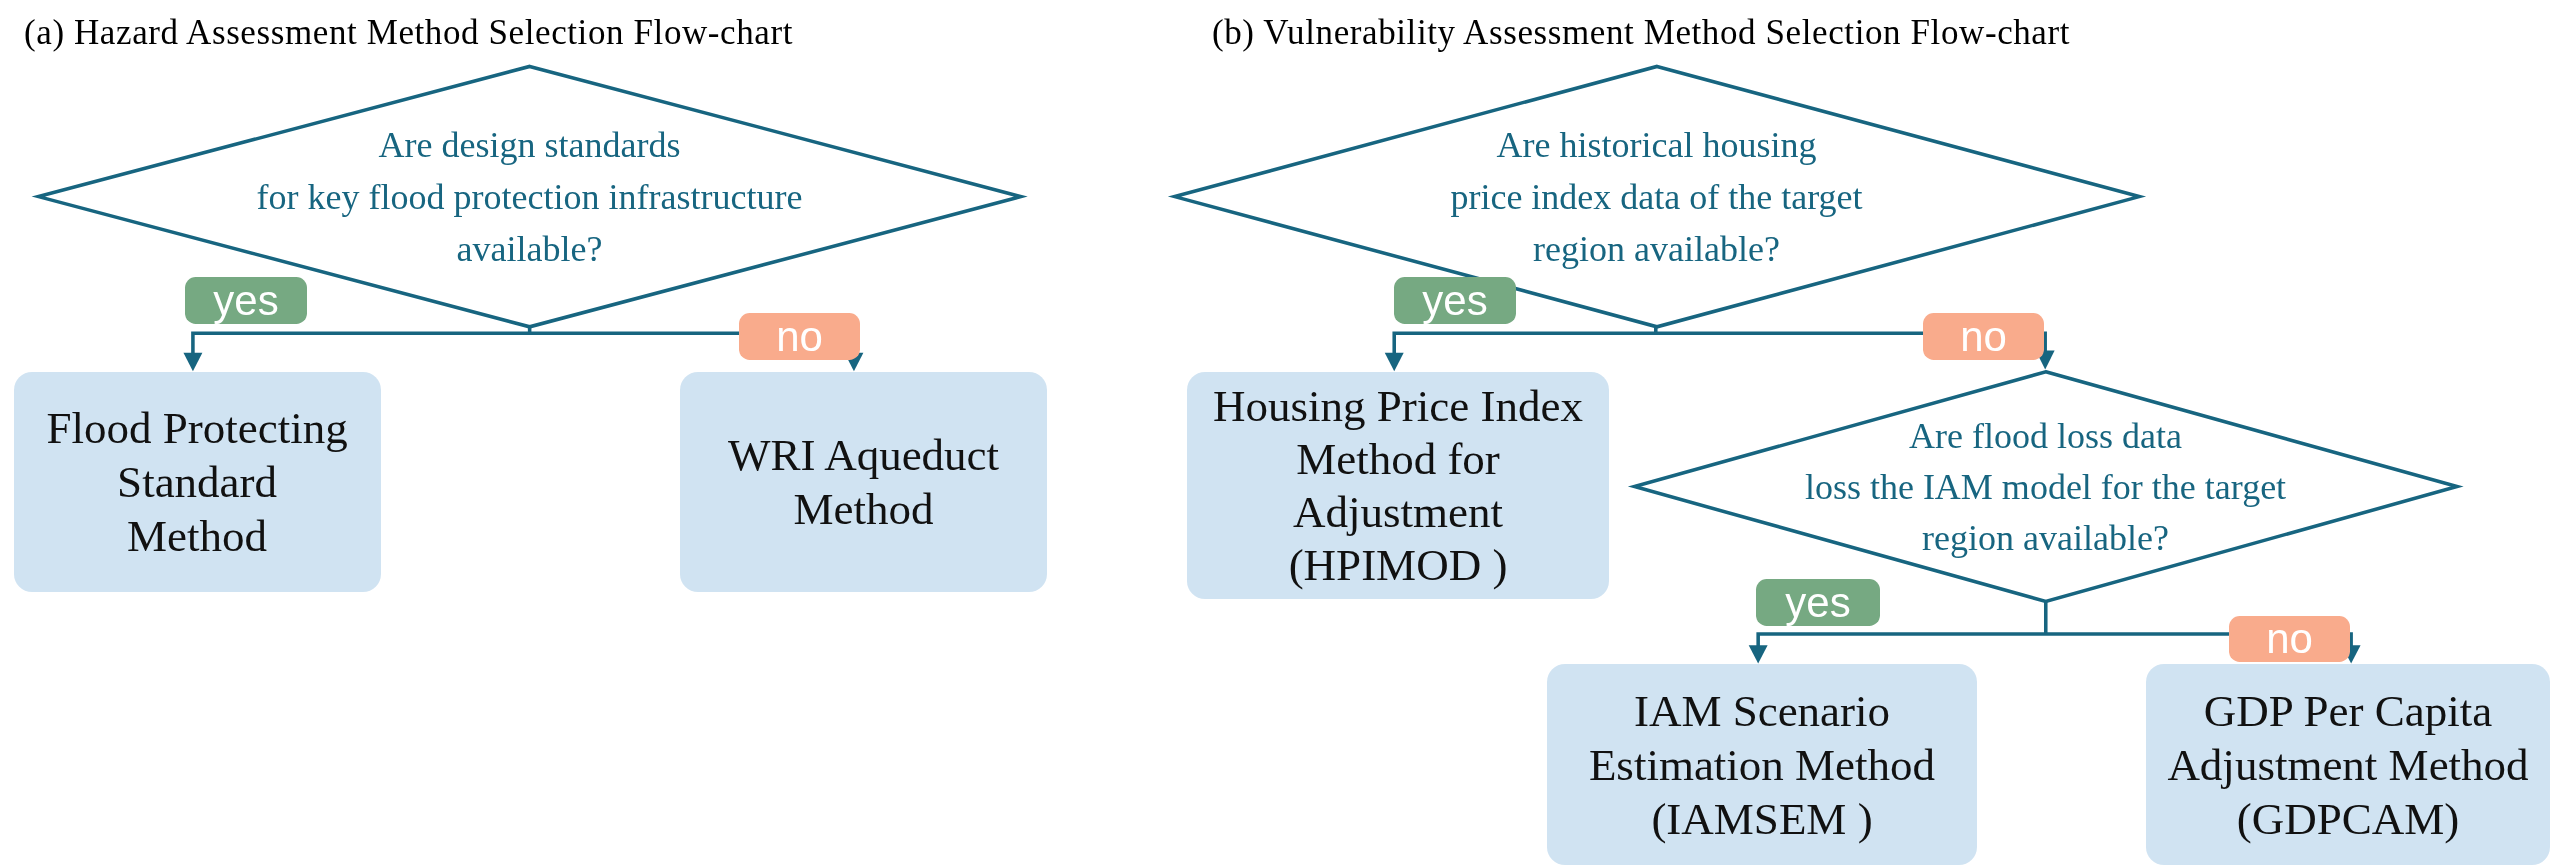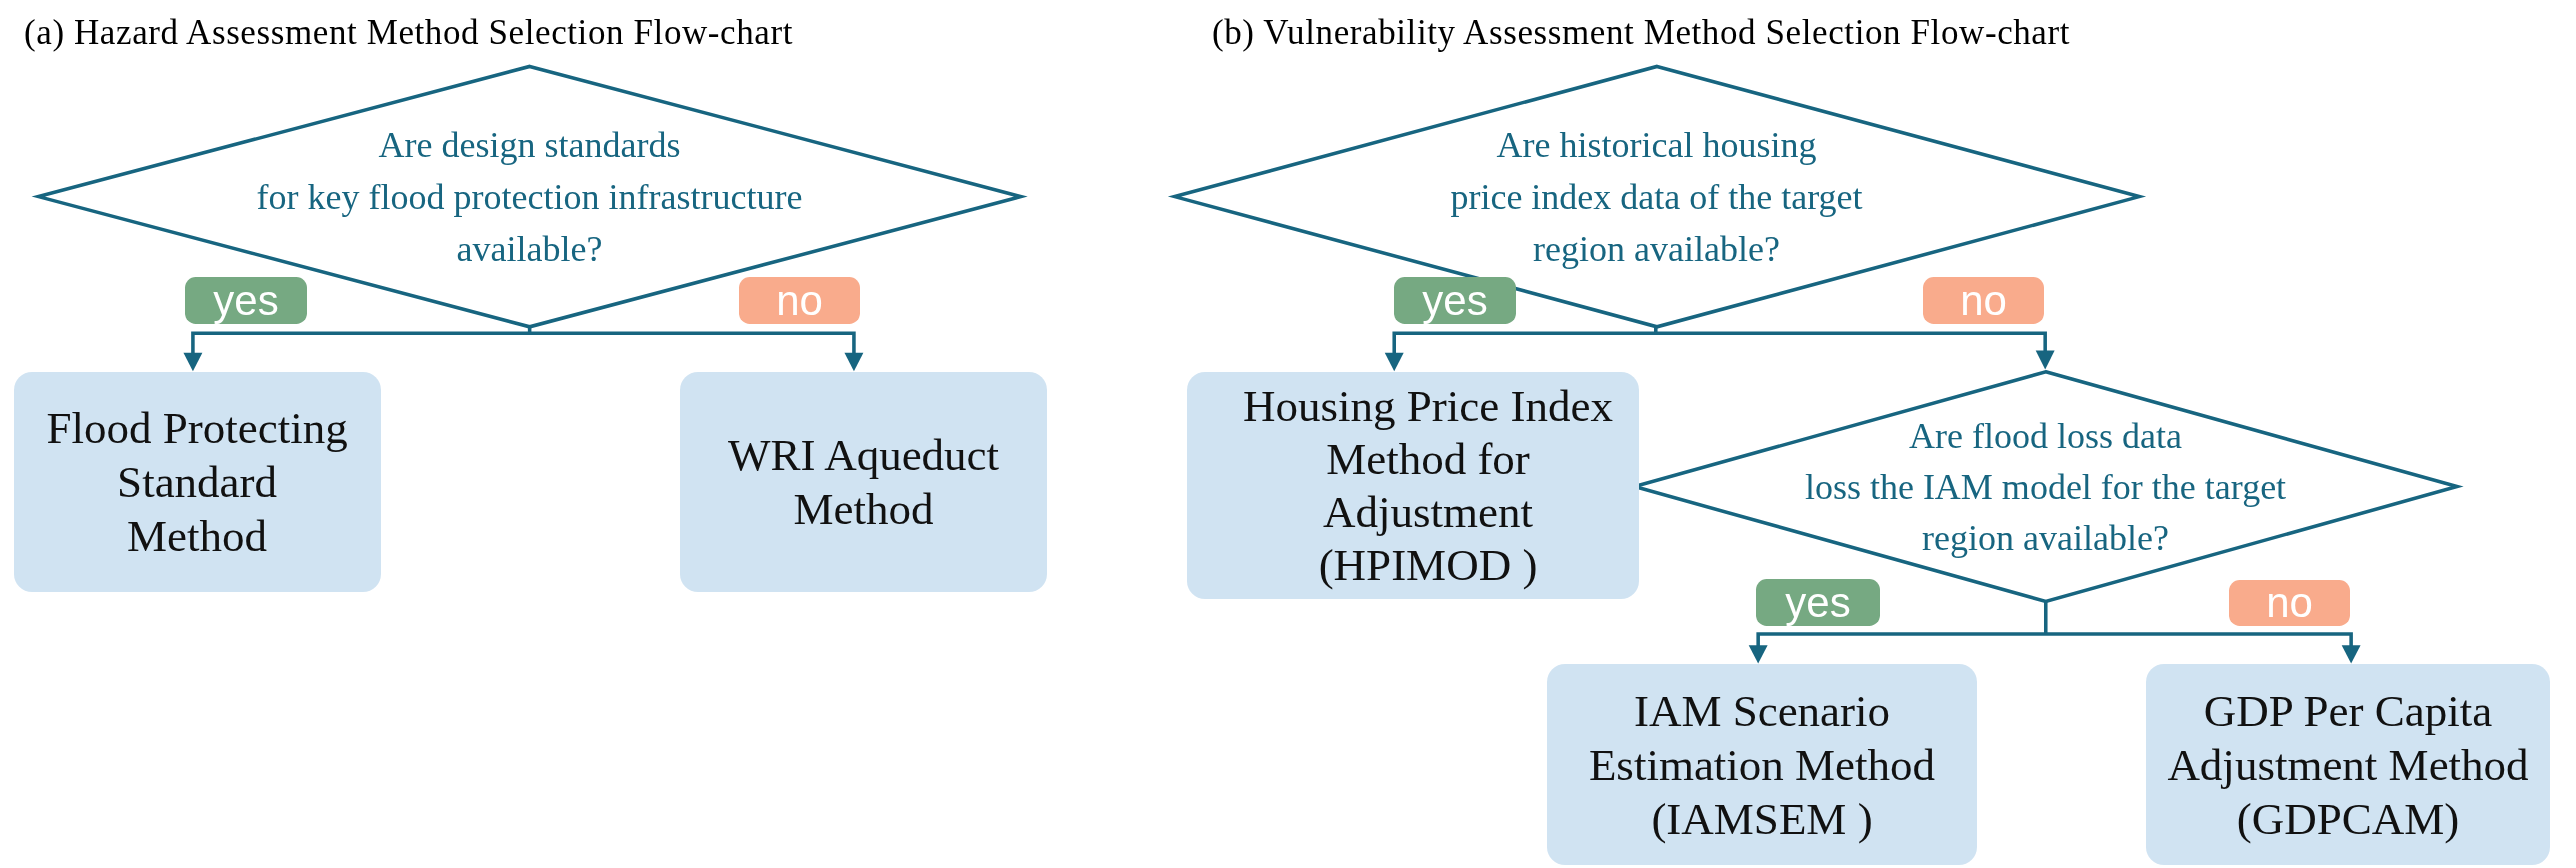--- a/index.html
+++ b/index.html
@@ -50,21 +50,21 @@
     position: absolute;
     display: flex;
     align-items: center;
     justify-content: center;
     border-radius: 10.7px;
     color: #ffffff;
     font-family: "Liberation Sans", sans-serif;
     font-size: 42px;
   }
   .badge.yes { background: #76A982; }
-  .badge.no  { background: #F9AB8C; }
+  .badge.no  { background: #F9AB8C; margin-top: 36px; }
 </style>
 </head>
 <body>
 
 <div id="canvas">
 
   <svg id="shape-layer" viewBox="0 0 4353 1468" xmlns="http://www.w3.org/2000/svg">
 
     <polygon points="895,112 1725,332 895,552 65,332" fill="#ffffff" stroke="#176580" stroke-width="6"></polygon>
     <path d="M895,550 V564 M326,600 V563 H1443 V600" fill="none" stroke="#176580" stroke-width="6"></path>
@@ -113,21 +113,21 @@
   <div class="result-box" style="left:13.6px; top:372px; width:367px; height:220px;">
     <span>Flood Protecting</span>
     <span>Standard</span>
     <span>Method</span>
   </div>
   <div class="result-box" style="left:680px; top:372px; width:367px; height:220px;">
     <span>WRI Aqueduct</span>
     <span>Method</span>
   </div>
 
-  <div class="result-box tight" style="left:1187px; top:372px; width:422px; height:227px;padding-left:30px;">
+  <div class="result-box tight" style="left:1187px; top:372px; width:422px; height:227px;">
     <span>Housing Price Index</span>
     <span>Method for</span>
     <span>Adjustment</span>
     <span>(HPIMOD )</span>
   </div>
   <div class="result-box" style="left:1547px; top:664px; width:430px; height:201px;">
     <span>IAM Scenario</span>
     <span>Estimation Method</span>
     <span>(IAMSEM )</span>
   </div>

